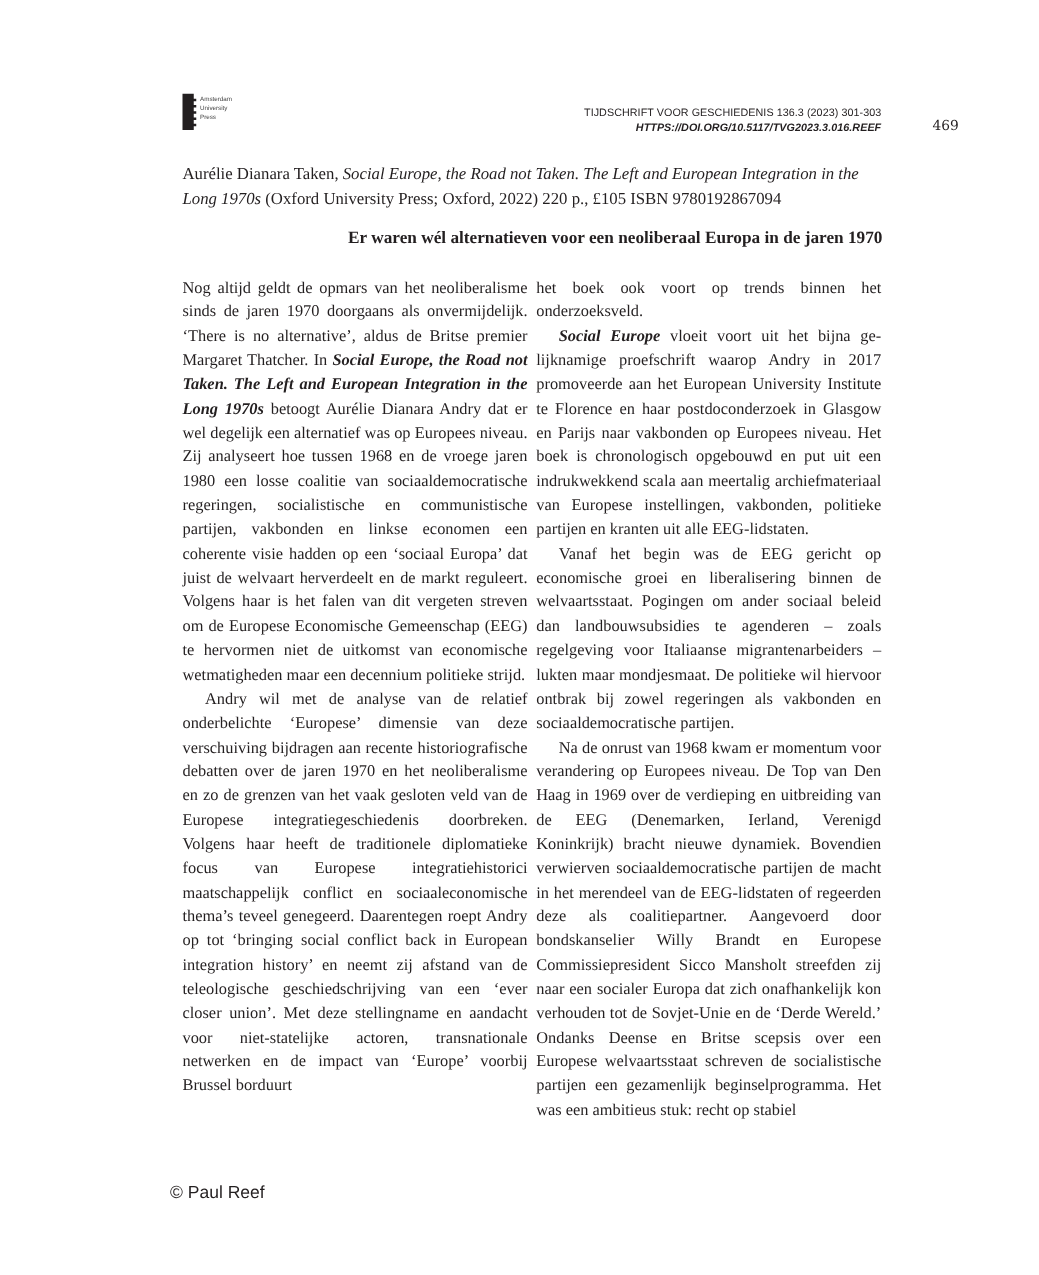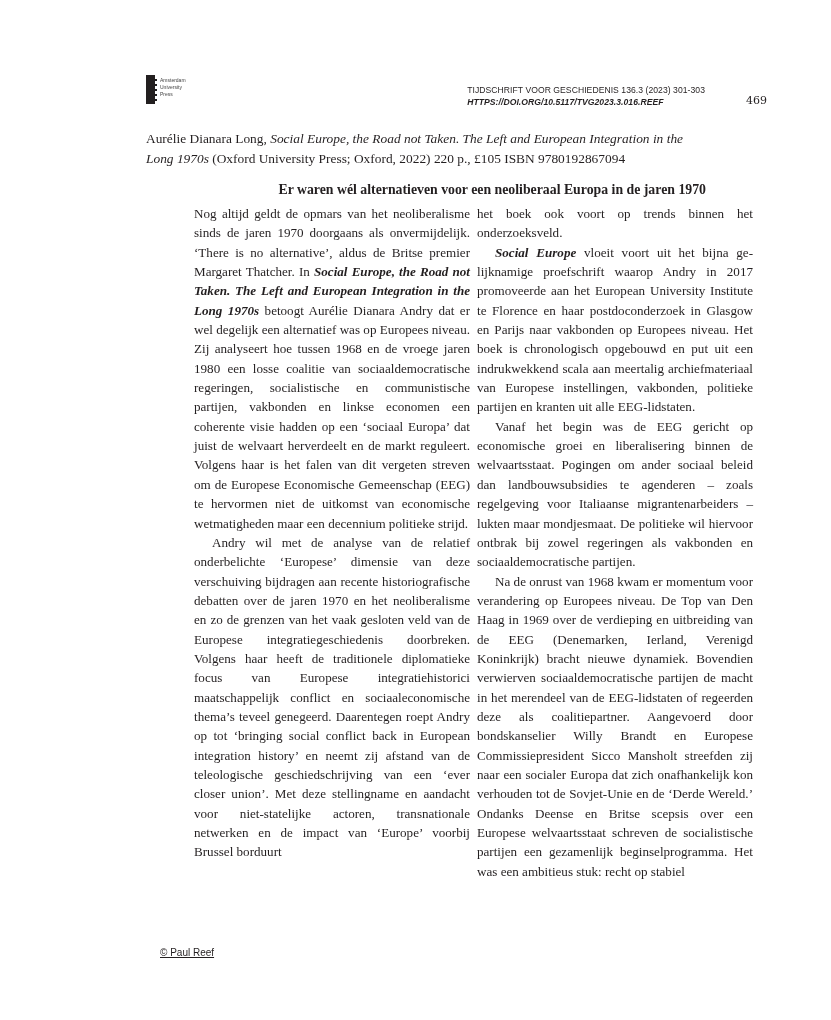--- a/index.html
+++ b/index.html
@@ -1,33 +1,33 @@
 <!DOCTYPE html>
 <html><head>
 <meta charset="utf-8">
 <style>
   html, body { margin: 0; padding: 0; background: #ffffff; }
   body { width: 831px; height: 1020px; position: relative; overflow: hidden; color: #231f20; }
   .logo { position: absolute; left: 146px; top: 75px; width: 60px; height: 30px; }
   .logo-bar { position: absolute; left: 0; top: 0; width: 9px; height: 29px; background: #231f20; }
   .logo-notch { position: absolute; right: -2px; width: 3px; height: 2px; background: #231f20; }
   .logo-text { position: absolute; left: 14px; top: 2px; font-family: "Liberation Sans", sans-serif; font-size: 5px; line-height: 7px; color: #444; }
-  .journal { position: absolute; right: 126px; top: 84px; text-align: left; font-family: "Liberation Sans", sans-serif; font-size: 8.6px; line-height: 12px; color: #231f20; letter-spacing: 0.05px; }
+  .journal { position: absolute; right: 126px; top: 84px; text-align: right; font-family: "Liberation Sans", sans-serif; font-size: 8.6px; line-height: 12px; color: #231f20; letter-spacing: 0.05px; }
   .journal .doi { font-style: italic; font-weight: bold; }
   .pagenum { position: absolute; left: 746px; top: 94px; font-family: "DejaVu Serif", serif; font-size: 11px; color: #231f20; }
   .citation { position: absolute; left: 146px; top: 129px; width: 560px; font-family: "Liberation Serif", serif; font-size: 13.4px; line-height: 19.5px; color: #231f20; }
   .citation i { font-style: italic; }
   .heading { position: absolute; left: 146px; top: 180px; width: 560px; font-family: "Liberation Serif", serif; font-weight: bold; font-size: 13.8px; line-height: 19px; color: #231f20; text-align: right; }
-  .col { position: absolute; top: 204px; width: 276px; font-family: "Liberation Serif", serif; font-size: 13.1px; line-height: 19.35px; color: #231f20; text-align: justify; hyphens: manual; margin-left: 48px; }
+  .col { position: absolute; top: 220px; width: 276px; font-family: "Liberation Serif", serif; font-size: 13.1px; line-height: 19.35px; color: #231f20; text-align: justify; hyphens: manual; }
   .col-left { left: 146px; }
   .col-right { left: 429px; }
   .col p { margin: 0; }
   .col p.indent { text-indent: 18px; }
   .col i { font-style: italic; font-weight: bold; }
-  .footer { position: absolute; left: 160px; top: 947px; font-family: "Liberation Sans", sans-serif; font-size: 10px; line-height: 12px; color: #231f20; text-decoration: underline; }
+  .footer { position: absolute; left: 136px; top: 947px; font-family: "Liberation Sans", sans-serif; font-size: 14px; line-height: 12px; color: #231f20; }
 </style>
 </head>
 <body>
 
 <div class="logo">
   <div class="logo-bar">
     <span class="logo-notch" style="top:4px"></span>
     <span class="logo-notch" style="top:9px"></span>
     <span class="logo-notch" style="top:14px"></span>
     <span class="logo-notch" style="top:19px"></span>
@@ -40,21 +40,21 @@
   </div>
 </div>
 
 <div class="journal">
   <div>TIJDSCHRIFT VOOR GESCHIEDENIS 136.3 (2023) 301-303</div>
   <div class="doi">HTTPS://DOI.ORG/10.5117/TVG2023.3.016.REEF</div>
 </div>
 <div class="pagenum">469</div>
 
 <div class="citation">
-  <span>Aurélie Dianara Long, </span><i>Social Europe, the Road not Taken. The Left and European Integration in the Long 1970s</i><span> (Oxford University Press; Oxford, 2022) 220 p., £105 ISBN 9780192867094</span>
+  <span>Aurélie Dianara Taken, </span><i>Social Europe, the Road not Taken. The Left and European Integration in the Long 1970s</i><span> (Oxford University Press; Oxford, 2022) 220 p., £105 ISBN 9780192867094</span>
 </div>
 
 <div class="heading">Er waren wél alternatieven voor een neoliberaal Europa in de jaren 1970</div>
 
 <div class="col col-left">
   <p><span>Nog altijd geldt de opmars van het neolibe­ralisme sinds de jaren 1970 doorgaans als onvermijdelijk. ‘There is no alternative’, aldus de Britse premier Margaret Thatcher. In </span><i>Social Europe, the Road not Taken. The Left and European Integration in the Long 1970s</i><span> betoogt Aurélie Dianara Andry dat er wel degelijk een alternatief was op Europees niveau. Zij analyseert hoe tus­sen 1968 en de vroege jaren 1980 een losse coalitie van sociaaldemocratische rege­ringen, socialistische en communistische partijen, vakbonden en linkse economen een coherente visie hadden op een ‘sociaal Europa’ dat juist de welvaart herverdeelt en de markt reguleert. Volgens haar is het falen van dit vergeten streven om de Europese Economische Gemeenschap (EEG) te hervormen niet de uitkomst van economische wetmatigheden maar een decennium politieke strijd.</span></p>
   <p class="indent">Andry wil met de analyse van de relatief onderbelichte ‘Europese’ dimensie van deze verschuiving bijdragen aan recente historio­grafische debatten over de jaren 1970 en het neoliberalisme en zo de grenzen van het vaak gesloten veld van de Europese integratiege­schiedenis doorbreken. Volgens haar heeft de traditionele diplomatieke focus van Europese integratiehistorici maatschappelijk conflict en sociaaleconomische thema’s teveel ge­negeerd. Daarentegen roept Andry op tot ‘bringing social conflict back in European integration history’ en neemt zij afstand van de teleologische geschiedschrijving van een ‘ever closer union’. Met deze stel­lingname en aandacht voor niet-statelijke actoren, transnationale netwerken en de impact van ‘Europe’ voorbij Brussel borduurt</p>
 </div>
 
 <div class="col col-right">

